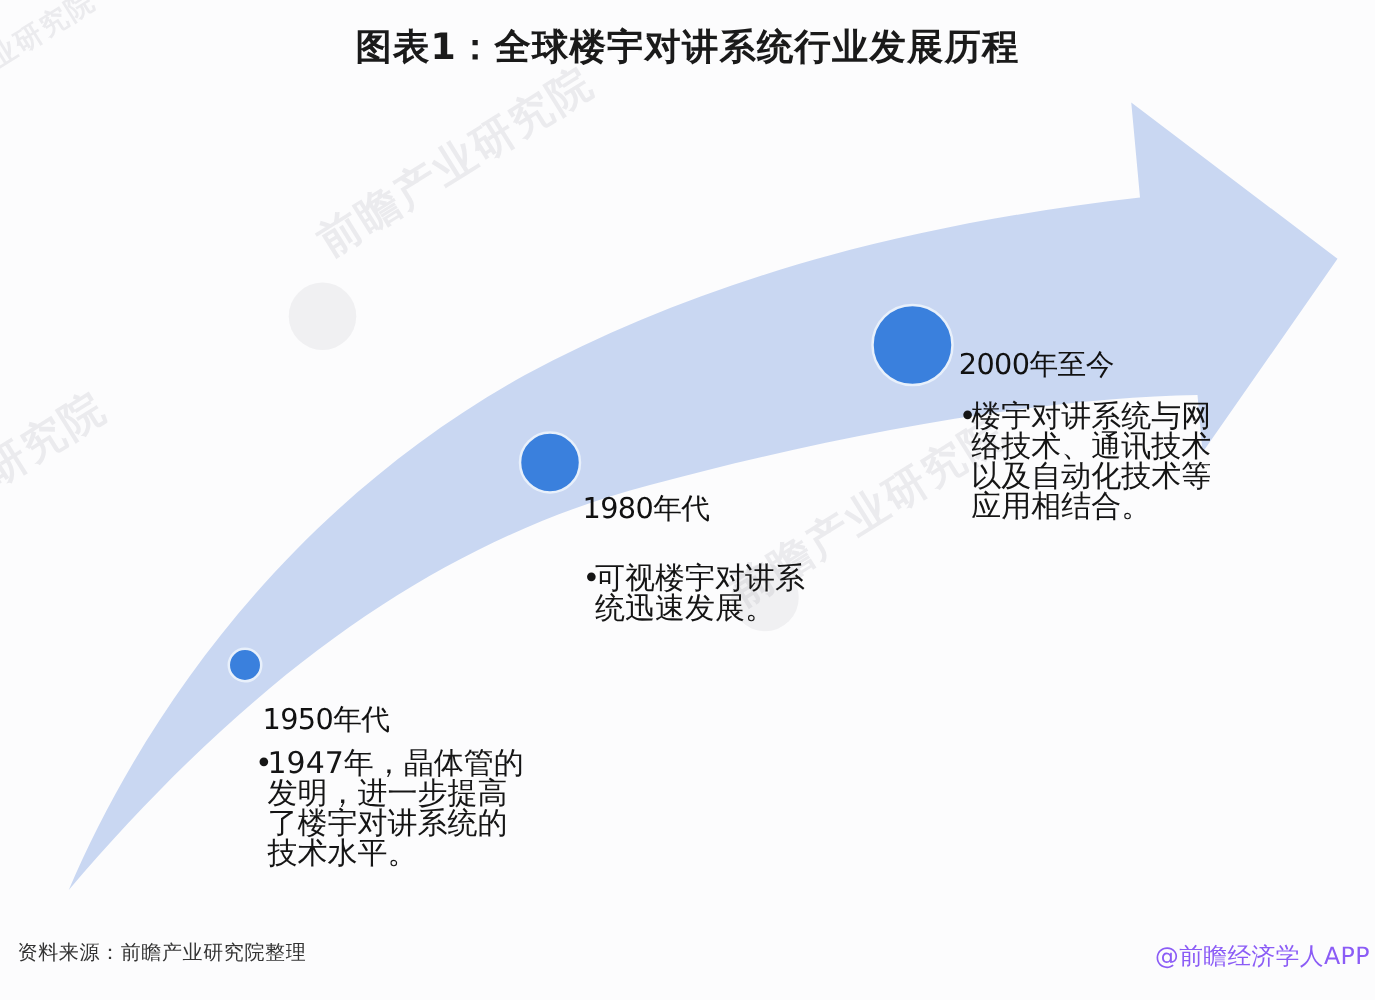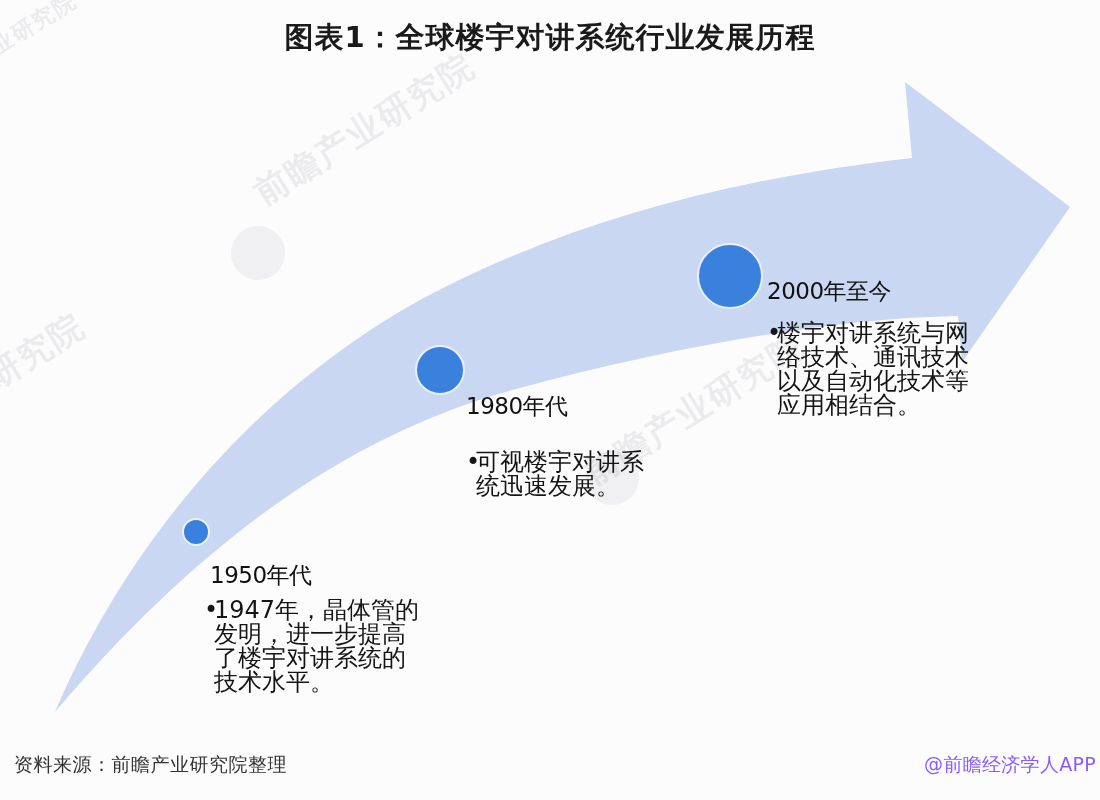--- a/index.html
+++ b/index.html
@@ -61,21 +61,21 @@
     .bullet::before {
       content: "•";
       display: inline-block;
       width: 10px;
       text-indent: 0;
     }
     .footer-left {
       position: absolute;
       left: 14px;
       top: 752px;
-      font-size: 19px;
+      font-size: 16px;
       color: #333;
       letter-spacing: 0.5px;
     }
     .footer-right {
       position: absolute;
       right: 4px;
       top: 752px;
       font-size: 19px;
       color: #8b5cf6;
       letter-spacing: 0.3px;

